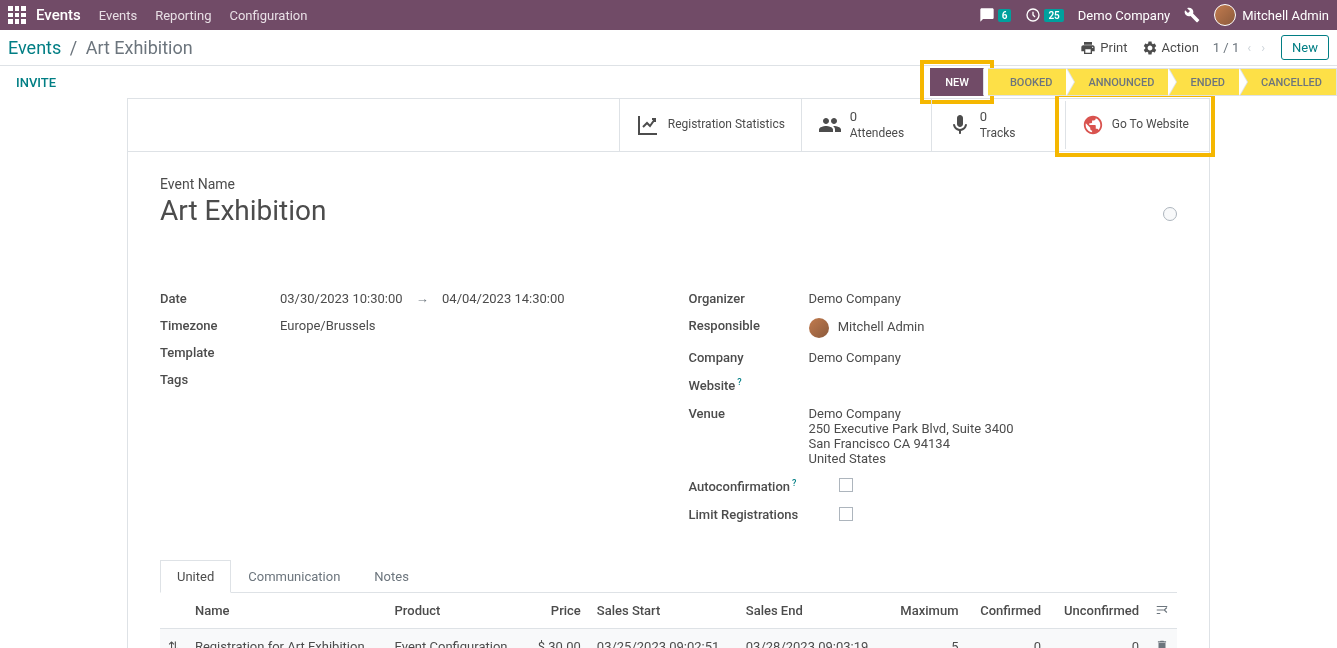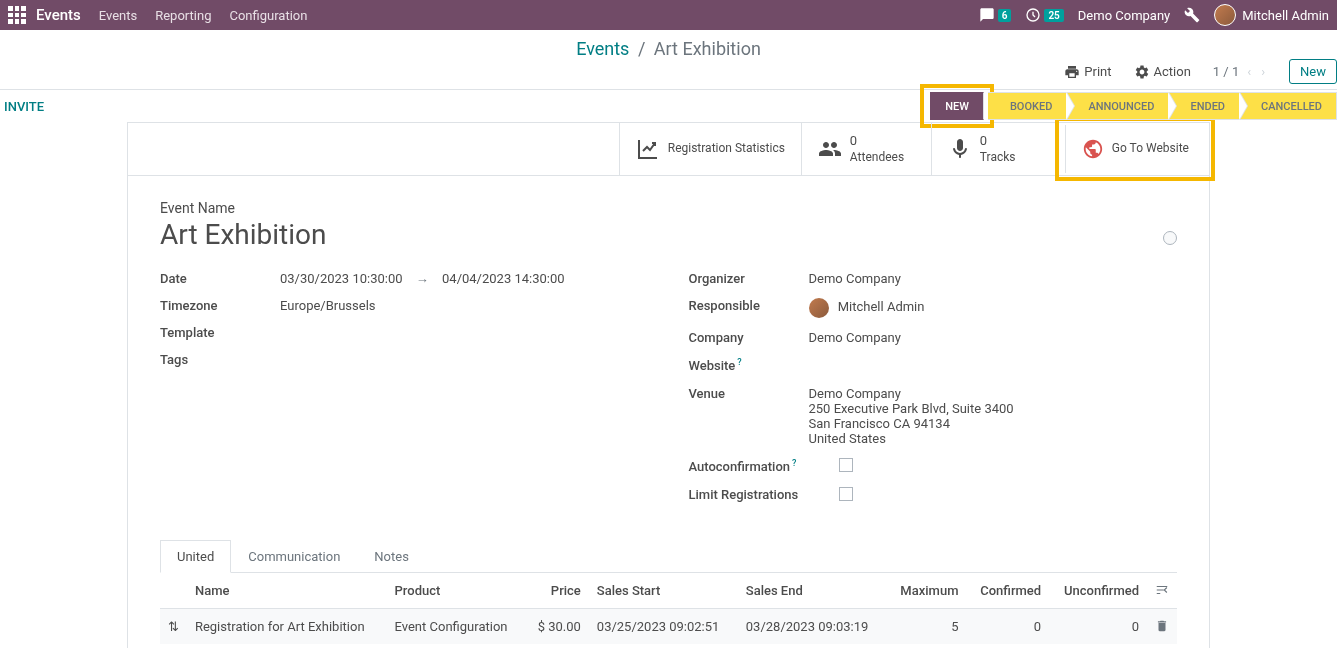--- a/index.html
+++ b/index.html
@@ -10,33 +10,33 @@
 .navbar .apps-icon { width: 18px; height: 18px; display: grid; grid-template-columns: 1fr 1fr 1fr; grid-template-rows: 1fr 1fr 1fr; gap: 2px; margin-right: 10px; cursor: pointer; }
 .navbar .apps-icon span { background: #fff; }
 .navbar .brand { font-size: 15px; font-weight: 500; margin-right: 18px; }
 .navbar .nav-item { font-size: 13px; margin-right: 18px; cursor: pointer; color: #e8dfe5; }
 .navbar .spacer { flex: 1; }
 .navbar .right-item { display: flex; align-items: center; margin-left: 14px; cursor: pointer; font-size: 13px; }
 .navbar .badge { background: #00A09D; color: #fff; font-size: 10px; padding: 1px 4px; border-radius: 2px; margin-left: 3px; font-weight: 600; }
 .navbar .avatar { width: 22px; height: 22px; border-radius: 50%; background: linear-gradient(135deg,#c27b4e,#8b5a3c); margin-right: 6px; border: 1px solid #fff; }
 
 
-.control-panel { border-bottom: 1px solid #dee2e6; background: #fff; padding: 8px 0; display: flex; align-items: center; height: 60px; flex-direction: column; }
+.control-panel { border-bottom: 1px solid #dee2e6; background: #fff; padding: 8px 8px; display: flex; align-items: center; height: 36px; }
 .breadcrumb { font-size: 18px; color: #017e84; }
 .breadcrumb .crumb-link { cursor: pointer; }
 .breadcrumb .sep { color: #6c757d; margin: 0 4px; }
 .breadcrumb .current { color: #6c757d; }
-.cp-right { margin-left: auto; display: flex; align-items: center; gap: 22px; }
+.cp-right { margin-left: auto; display: flex; align-items: center; gap: 14px; }
 .cp-btn { display: flex; align-items: center; gap: 4px; cursor: pointer; color: #4c4c4c; font-size: 13px; }
 .pager { display: flex; align-items: center; gap: 6px; color: #6c757d; }
 .pager-arrow { color: #ced4da; cursor: pointer; padding: 0 2px; }
 .new-btn { border: 1px solid #017e84; color: #017e84; background: #fff; padding: 4px 10px; border-radius: 3px; cursor: pointer; font-size: 13px; }
 
 
-.statusbar { display: flex; align-items: center; padding: 0 0 0 4px; height: 32px; }
+.statusbar { display: flex; align-items: center; padding: 0 0 0 16px; height: 32px; }
 .invite-btn { color: #017e84; font-weight: 500; font-size: 13px; cursor: pointer; }
 .stages { margin-left: auto; display: flex; align-items: center; height: 32px; }
 .stage { position: relative; padding: 0 14px 0 22px; height: 28px; display: flex; align-items: center; font-size: 11px; font-weight: 500; color: #6c757d; background: #fde047; border-top: 1px solid #dee2e6; border-bottom: 1px solid #dee2e6; cursor: pointer; }
 .stage:first-child { border-left: 1px solid #dee2e6; padding-left: 14px; }
 .stage::after { content: ""; position: absolute; right: -8px; top: -1px; width: 0; height: 0; border-top: 14px solid transparent; border-bottom: 14px solid transparent; border-left: 8px solid #fff; z-index: 2; }
 .stage::before { content: ""; position: absolute; right: -9px; top: -1px; width: 0; height: 0; border-top: 14px solid transparent; border-bottom: 14px solid transparent; border-left: 8px solid #dee2e6; z-index: 1; }
 .stage.active { background: #714B67; color: #fff; border-color: #714B67; }
 .stage.active::after { border-left-color: #714B67; }
 .stage.active::before { border-left-color: #714B67; }
 .stage:last-child::after, .stage:last-child::before { display: none; }
@@ -51,21 +51,21 @@
 .stat-btn { display: flex; align-items: center; gap: 8px; padding: 10px 16px; border-left: 1px solid #dee2e6; cursor: pointer; min-width: 130px; }
 .stat-btn .stat-icon { font-size: 22px; color: #4c4c4c; }
 .stat-btn .stat-text { font-size: 12px; line-height: 1.3; color: #4c4c4c; }
 .stat-btn .stat-value { font-size: 13px; }
 .stat-btn.website .globe { color: #d9534f; }
 
 .form-body { padding: 24px 32px; }
 .title-label { font-size: 14px; color: #4c4c4c; margin-bottom: 2px; }
 .title-value { font-size: 28px; color: #4c4c4c; margin-bottom: 20px; font-weight: 400; }
 .form-grid { display: flex; gap: 40px; }
-.form-col { flex: 1; }
+.form-col { flex: 1; margin-top: 44px; }
 .form-row { display: flex; margin-bottom: 12px; font-size: 13px; }
 .form-label { width: 120px; color: #4c4c4c; font-weight: 500; flex-shrink: 0; }
 .form-value { color: #4c4c4c; }
 .date-arrow { margin: 0 10px; color: #6c757d; }
 .help-icon { color: #017e84; font-size: 9px; vertical-align: super; margin-left: 2px; }
 .checkbox-box { width: 14px; height: 14px; border: 1px solid #adb5bd; display: inline-block; }
 .avatar-small { width: 20px; height: 20px; border-radius: 50%; background: linear-gradient(135deg,#c27b4e,#8b5a3c); display: inline-block; vertical-align: middle; margin-right: 6px; }
 .kanban-circle { width: 14px; height: 14px; border-radius: 50%; border: 1px solid #adb5bd; background: #f8f9fa; float: right; margin-top: -40px; }
 
 

